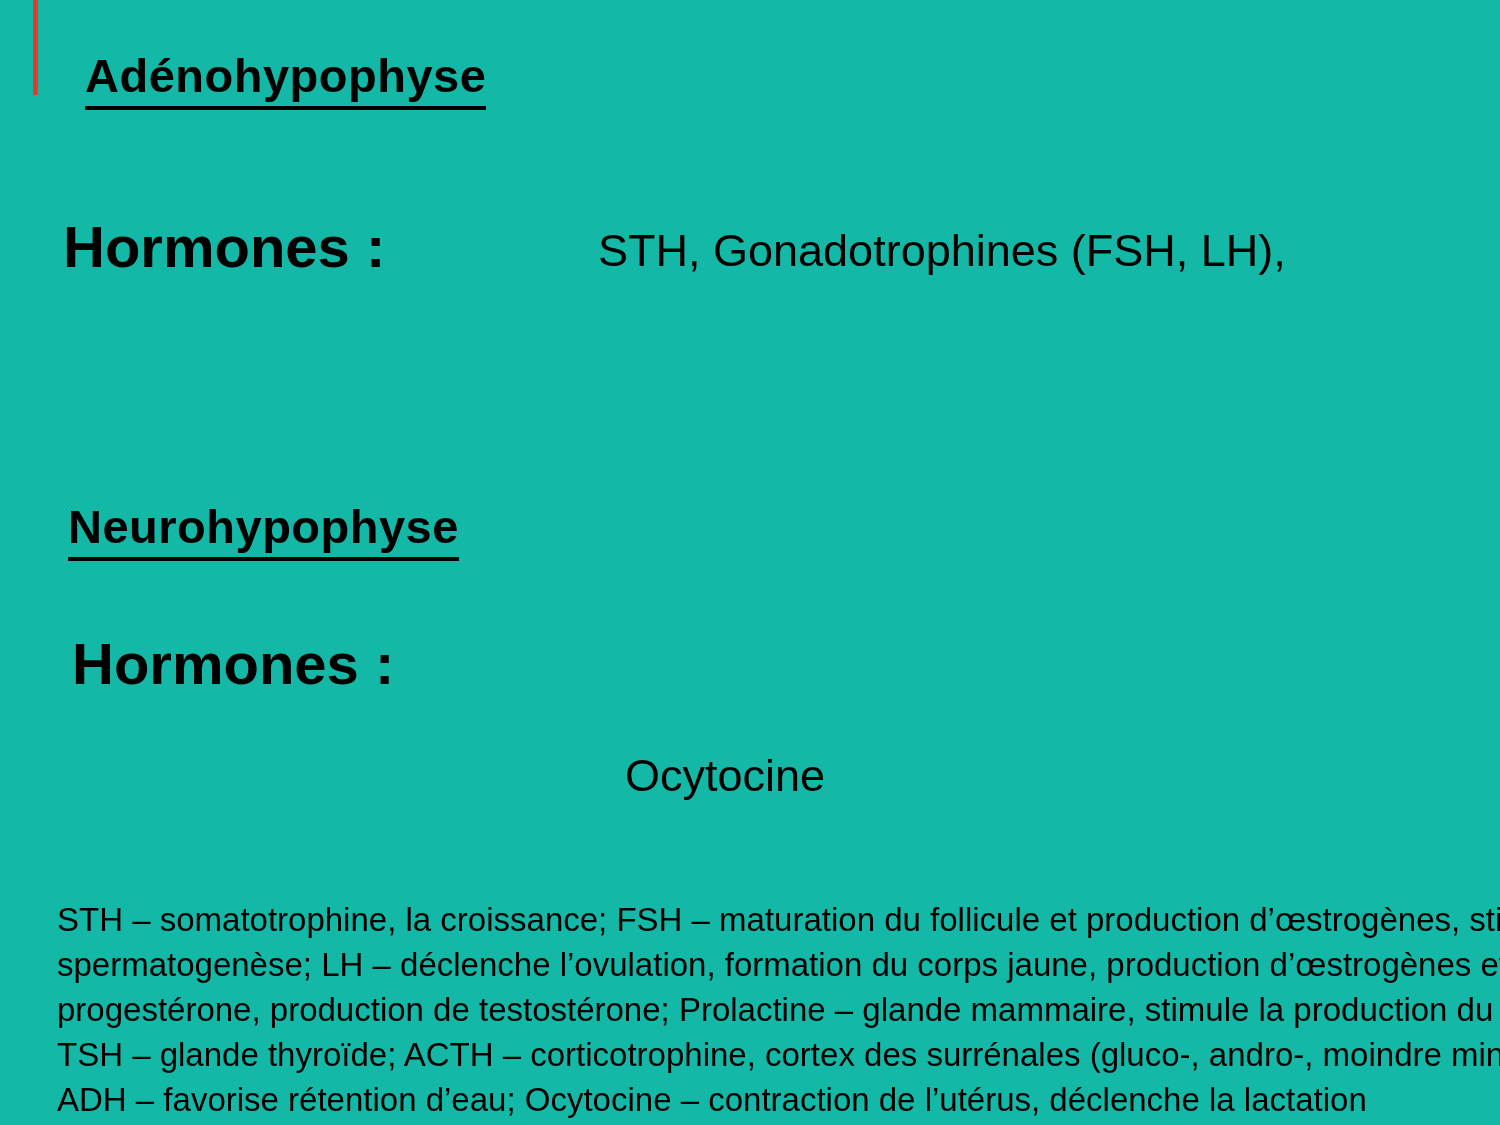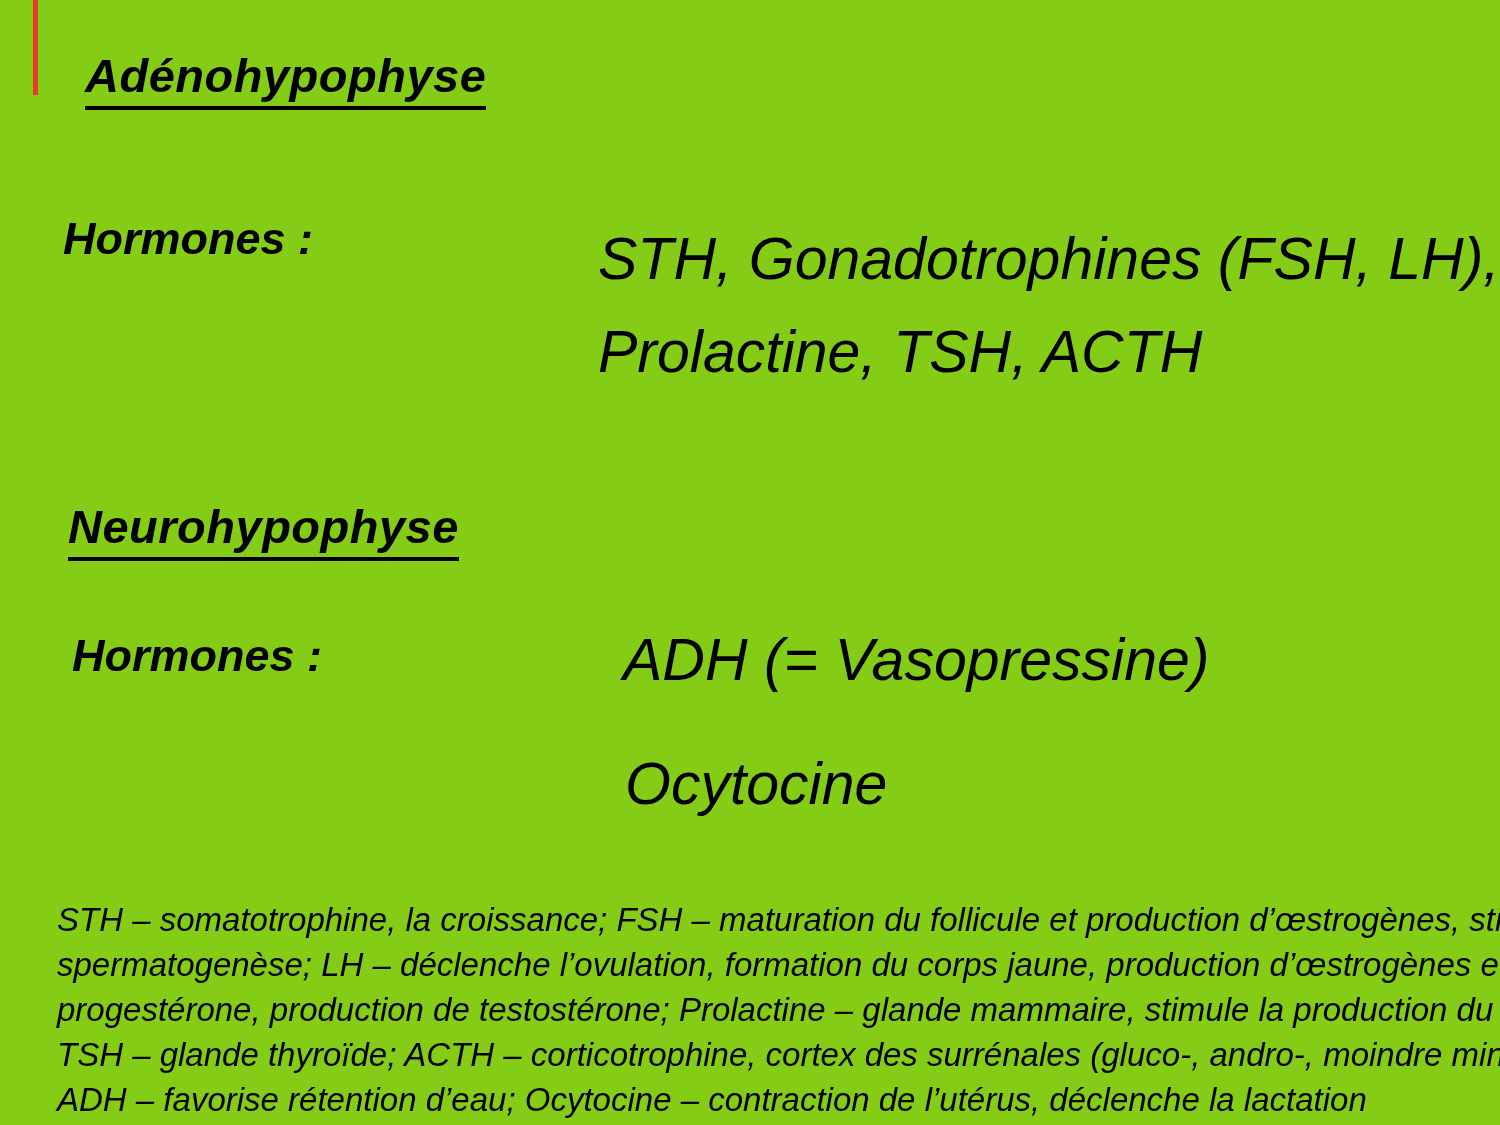--- a/index.html
+++ b/index.html
@@ -6,41 +6,40 @@
       margin: 0;
       padding: 0;
       background: #ffffff;
       font-family: "Liberation Sans", sans-serif;
       color: #000000;
     }
     .slide {
       position: relative;
       width: 1500px;
       height: 1125px;
-      background: #84cc16;
+      background: #14b8a6;
       overflow: hidden;
-      font-style: italic;
     }
     .abs { position: absolute; white-space: nowrap; }
     .heading {
       font-size: 47px;
       font-weight: 700;
       letter-spacing: 0.5px;
     }
     .heading .u {
       display: inline-block;
       border-bottom: 4px solid #000000;
       padding-bottom: 3px;
     }
     .label {
-      font-size: 45px;
+      font-size: 58px;
       font-weight: 700;
     }
     .value {
-      font-size: 59px;
+      font-size: 45px;
       font-weight: 400;
     }
     .footnote {
       font-size: 33px;
       font-weight: 400;
       line-height: 45px;
     }
     .footnote div { white-space: nowrap; }
     .marker {
       position: absolute;
@@ -58,29 +57,27 @@
   <div class="marker" style="background:#e8392a;"></div>
 
   <div class="abs heading" style="left:85px; top:48px;">
     <span class="u">Adénohypophyse</span>
   </div>
 
   <div class="abs label" style="left:63px; top:213px;">Hormones :</div>
 
   <div class="abs value" style="left:598px; top:225px;">STH, Gonadotrophines (FSH, LH),</div>
 
-  <div class="abs value" style="left:598px; top:318px;">Prolactine, TSH, ACTH</div>
 
   <div class="abs heading" style="left:68px; top:468px;margin-top:31px;">
     <span class="u">Neurohypophyse</span>
   </div>
 
   <div class="abs label" style="left:72px; top:630px;">Hormones :</div>
 
-  <div class="abs value" style="left:623px; top:626px;">ADH (= Vasopressine)</div>
 
   <div class="abs value" style="left:625px; top:750px;text-align:center;">Ocytocine</div>
 
   <div class="abs footnote" style="left:57px; top:897px;">
     <div>STH – somatotrophine, la croissance; FSH – maturation du follicule et production d’œstrogènes, stimule la</div>
     <div>spermatogenèse; LH – déclenche l’ovulation, formation du corps jaune, production d’œstrogènes et de</div>
     <div>progestérone, production de testostérone; Prolactine – glande mammaire, stimule la production du lait;</div>
     <div>TSH – glande thyroïde; ACTH – corticotrophine, cortex des surrénales (gluco-, andro-, moindre minéralo-);</div>
     <div>ADH – favorise rétention d’eau; Ocytocine – contraction de l’utérus, déclenche la lactation</div>
   </div>

